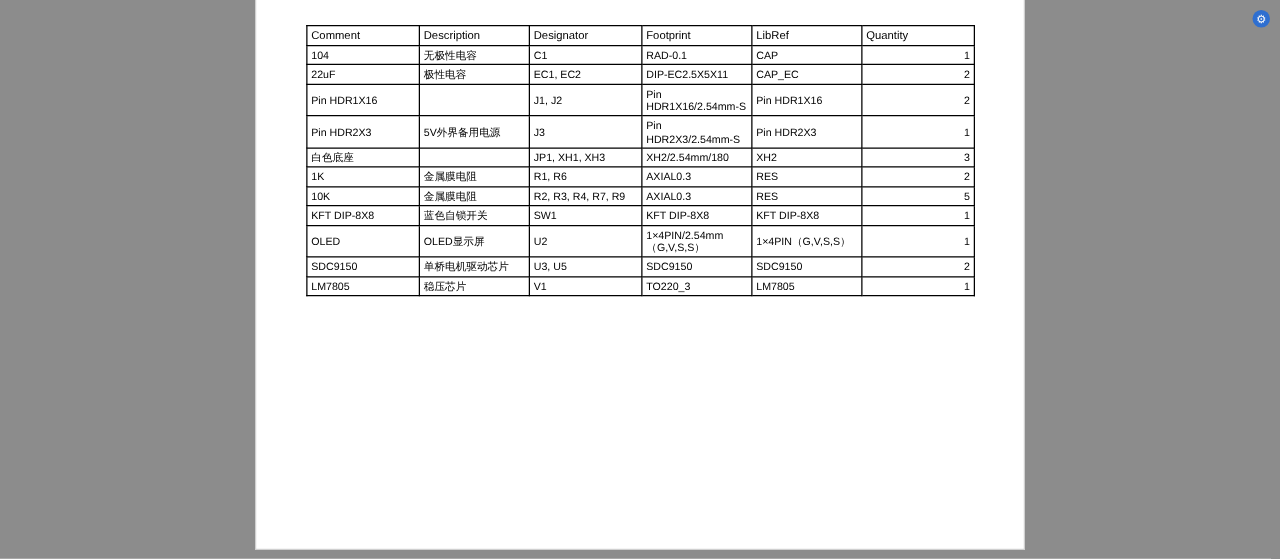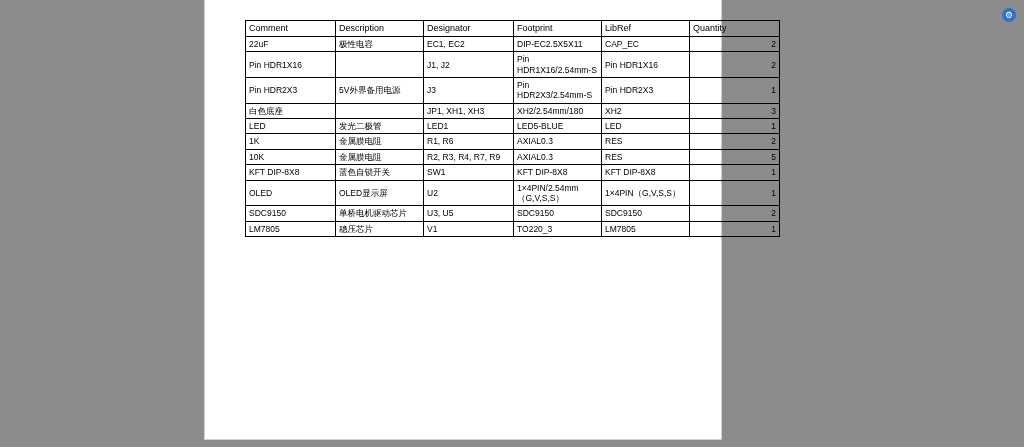--- a/index.html
+++ b/index.html
@@ -11,21 +11,21 @@
     height: 447px;
     background: #8c8c8c;
     font-family: "Liberation Sans", sans-serif;
     overflow: hidden;
     position: relative;
   }
   #page-sheet {
     position: absolute;
     left: 205px;
     top: 0px;
-    width: 516px;
+    width: 614px;
     height: 439px;
     background: #ffffff;
     box-shadow: 0 0 0 1px #d0d0d0;
   }
   #doc-area {
     position: absolute;
     left: 40px;
     top: 20px;
     width: 534px;
   }
@@ -93,20 +93,28 @@
           <th>Comment</th>
           <th>Description</th>
           <th>Designator</th>
           <th>Footprint</th>
           <th>LibRef</th>
           <th>Quantity</th>
         </tr>
       </thead>
       <tbody id="bom-body">
           <tr>
+            <td>104</td>
+            <td>无极性电容</td>
+            <td>C1</td>
+            <td>RAD-0.1</td>
+            <td>CAP</td>
+            <td class="qty">1</td>
+          </tr>
+          <tr>
             <td>22uF</td>
             <td>极性电容</td>
             <td>EC1, EC2</td>
             <td>DIP-EC2.5X5X11</td>
             <td>CAP_EC</td>
             <td class="qty">2</td>
           </tr>
           <tr>
             <td>Pin HDR1X16</td>
             <td></td>
@@ -123,28 +131,20 @@
             <td>Pin HDR2X3</td>
             <td class="qty">1</td>
           </tr>
           <tr>
             <td>白色底座</td>
             <td></td>
             <td>JP1, XH1, XH3</td>
             <td>XH2/2.54mm/180</td>
             <td>XH2</td>
             <td class="qty">3</td>
-          </tr>
-          <tr>
-            <td>LED</td>
-            <td>发光二极管</td>
-            <td>LED1</td>
-            <td>LED5-BLUE</td>
-            <td>LED</td>
-            <td class="qty">1</td>
           </tr>
           <tr>
             <td>1K</td>
             <td>金属膜电阻</td>
             <td>R1, R6</td>
             <td>AXIAL0.3</td>
             <td>RES</td>
             <td class="qty">2</td>
           </tr>
           <tr>

